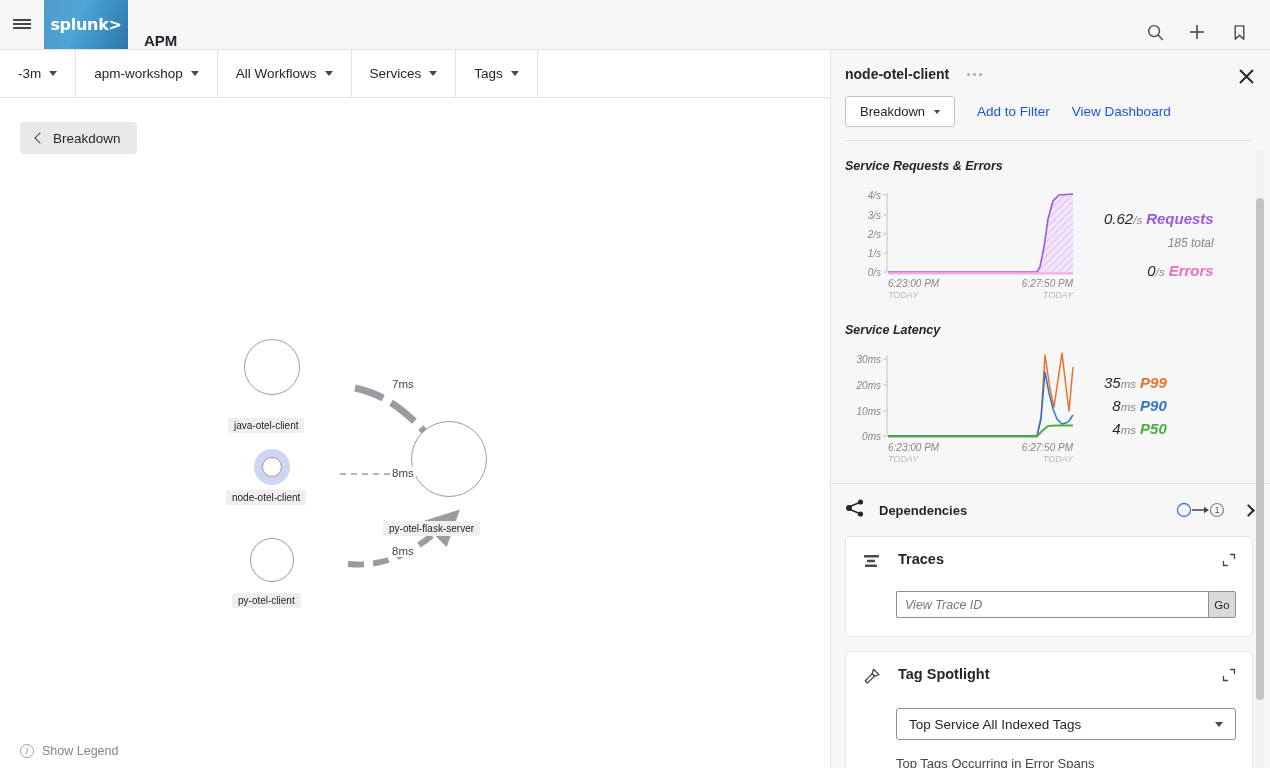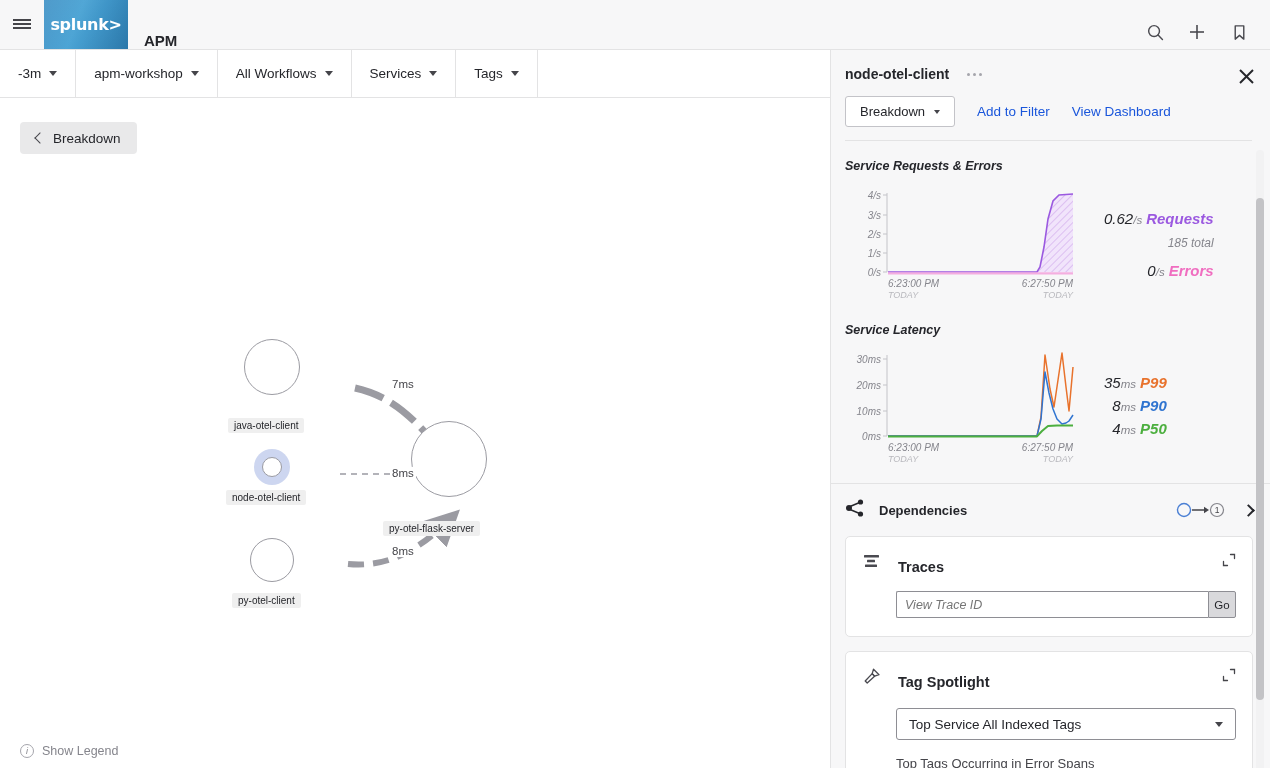--- a/index.html
+++ b/index.html
@@ -132,21 +132,21 @@
     display: flex; align-items: center; background: #f7f7f8; cursor: pointer;
   }
   .deps-title { font-size: 13px; font-weight: bold; color: #25262b; margin-left: 14px; }
   .deps-right { margin-left: auto; display: flex; align-items: center; gap: 18px; }
   .chev-right { width: 9px; height: 9px; border-right: 2px solid #25262b; border-top: 2px solid #25262b; transform: rotate(45deg); }
 
   .card {
     margin: 0 18px 14px 14px; background: #fff; border: 1px solid #e3e3e4; border-radius: 5px;
     padding: 14px 16px 18px 16px;
   }
-  .card-head { display: flex; align-items: flex-end; position: relative; }
+  .card-head { display: flex; align-items: flex-start; position: relative; }
   .card-title { font-size: 14.5px; font-weight: bold; color: #25262b; margin-left: 16px; }
   .expand { position: absolute; right: 0; top: 2px; width: 14px; height: 14px; cursor: pointer; }
   .trace-row { display: flex; margin-top: 16px; margin-left: 34px; }
   .trace-input {
     flex: 1; height: 27px; border: 1px solid #8e8e94; border-right: none; border-radius: 2px 0 0 2px;
     padding: 0 8px; font-size: 12.5px; font-style: italic; color: #85858c;
     font-family: "Liberation Sans", sans-serif; background: #fff; outline: none;
   }
   .go-btn {
     width: 28px; height: 27px; background: #d9d9dc; border: 1px solid #8e8e94; border-radius: 0 2px 2px 0;

